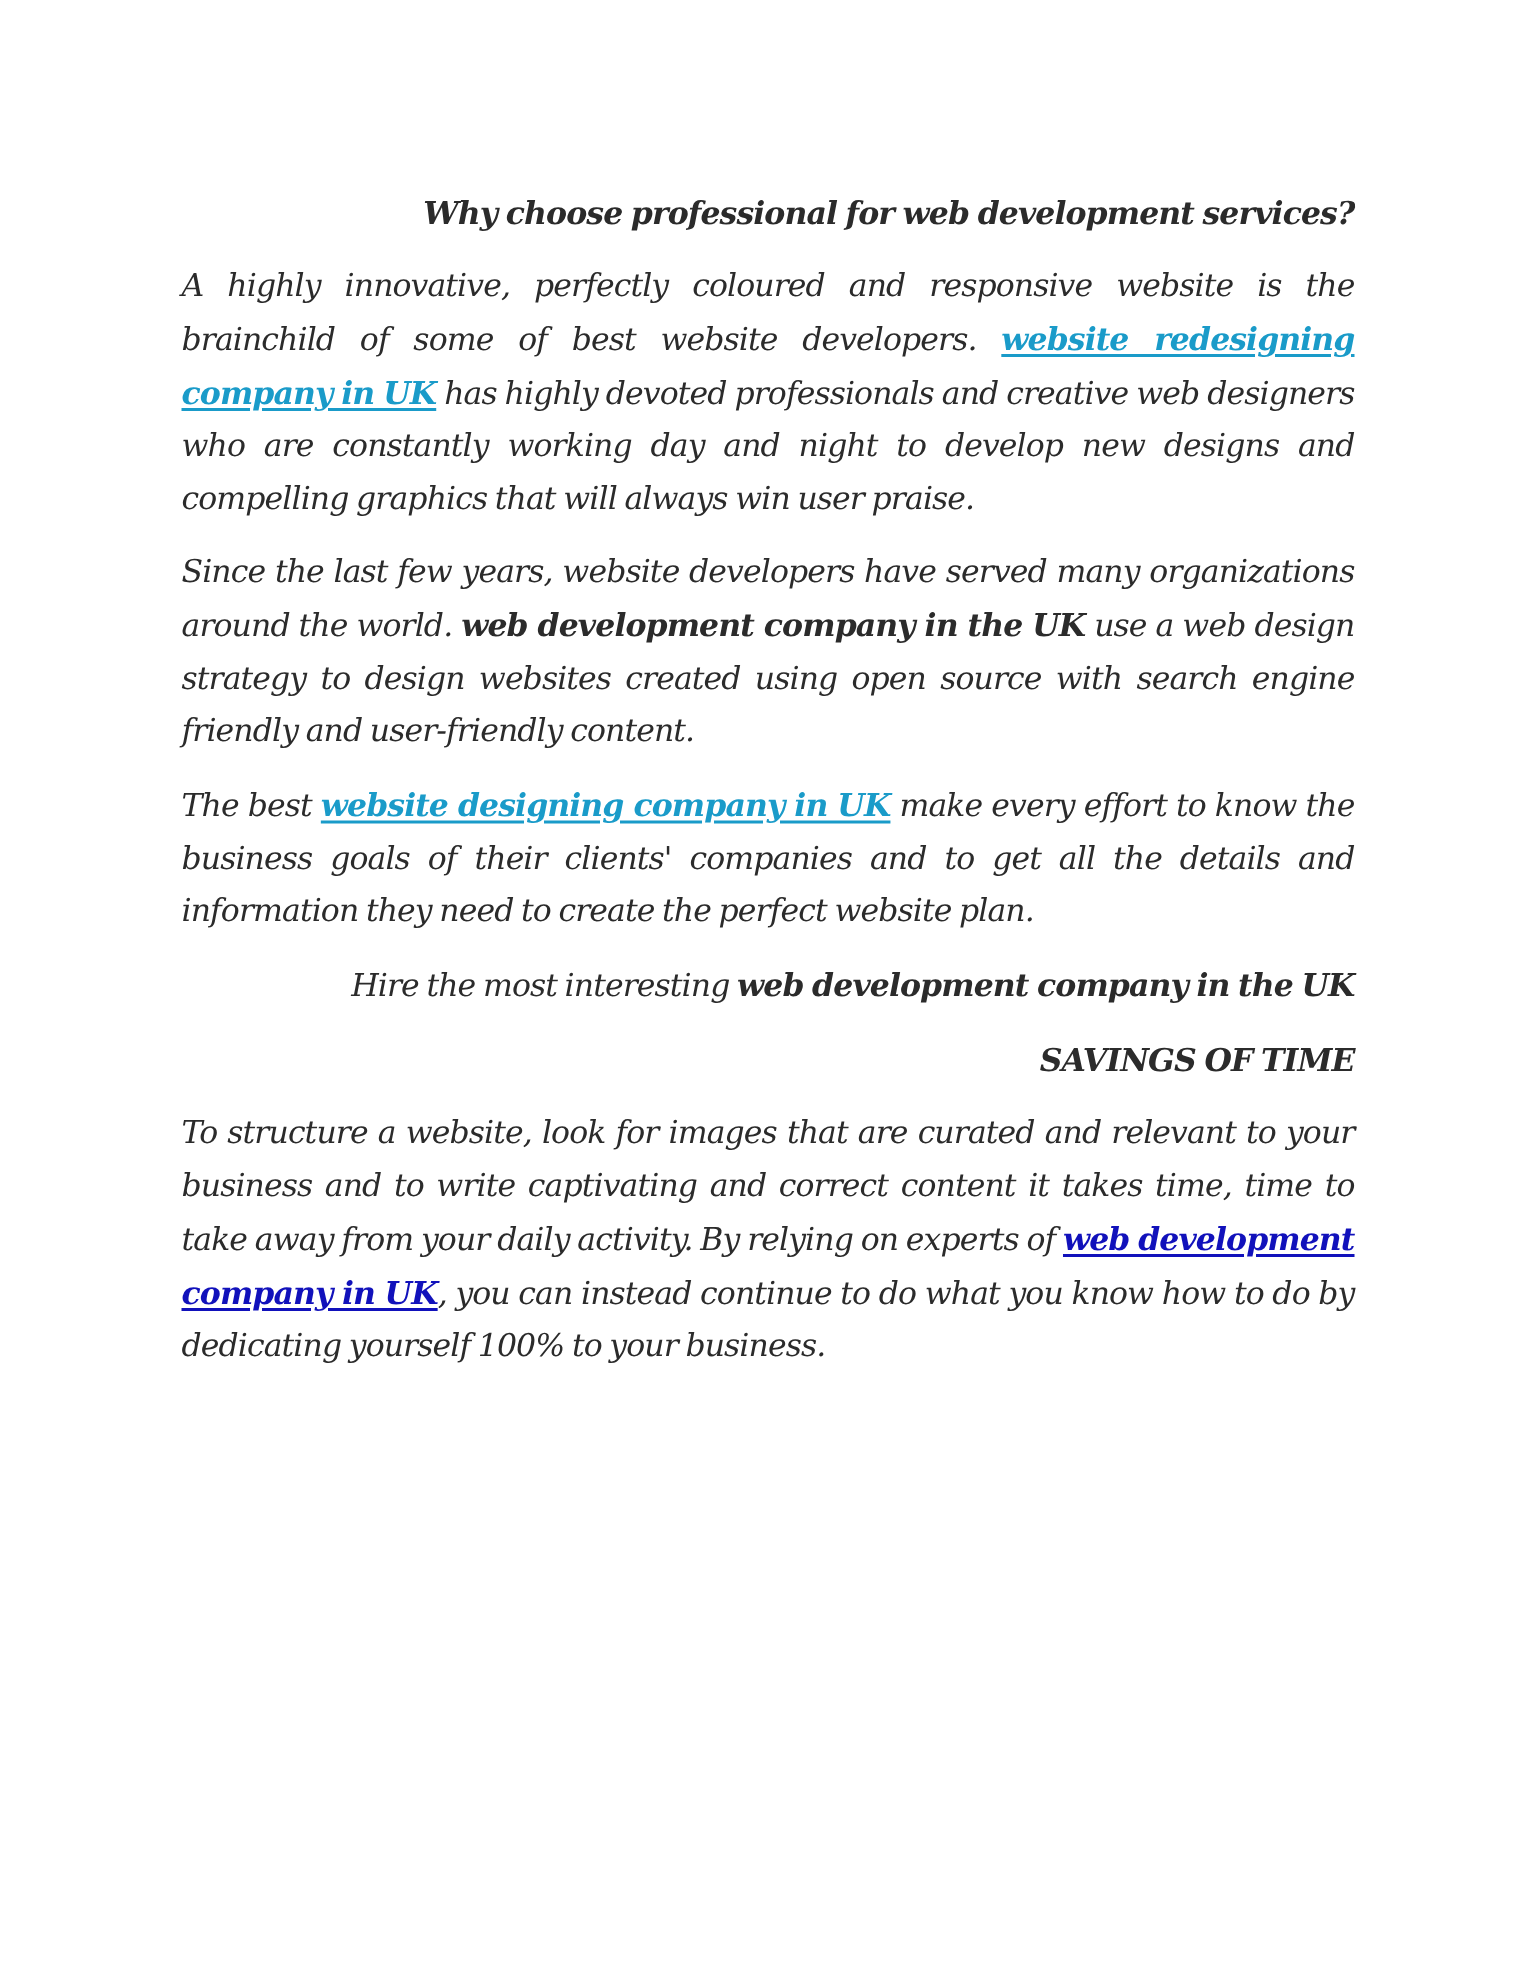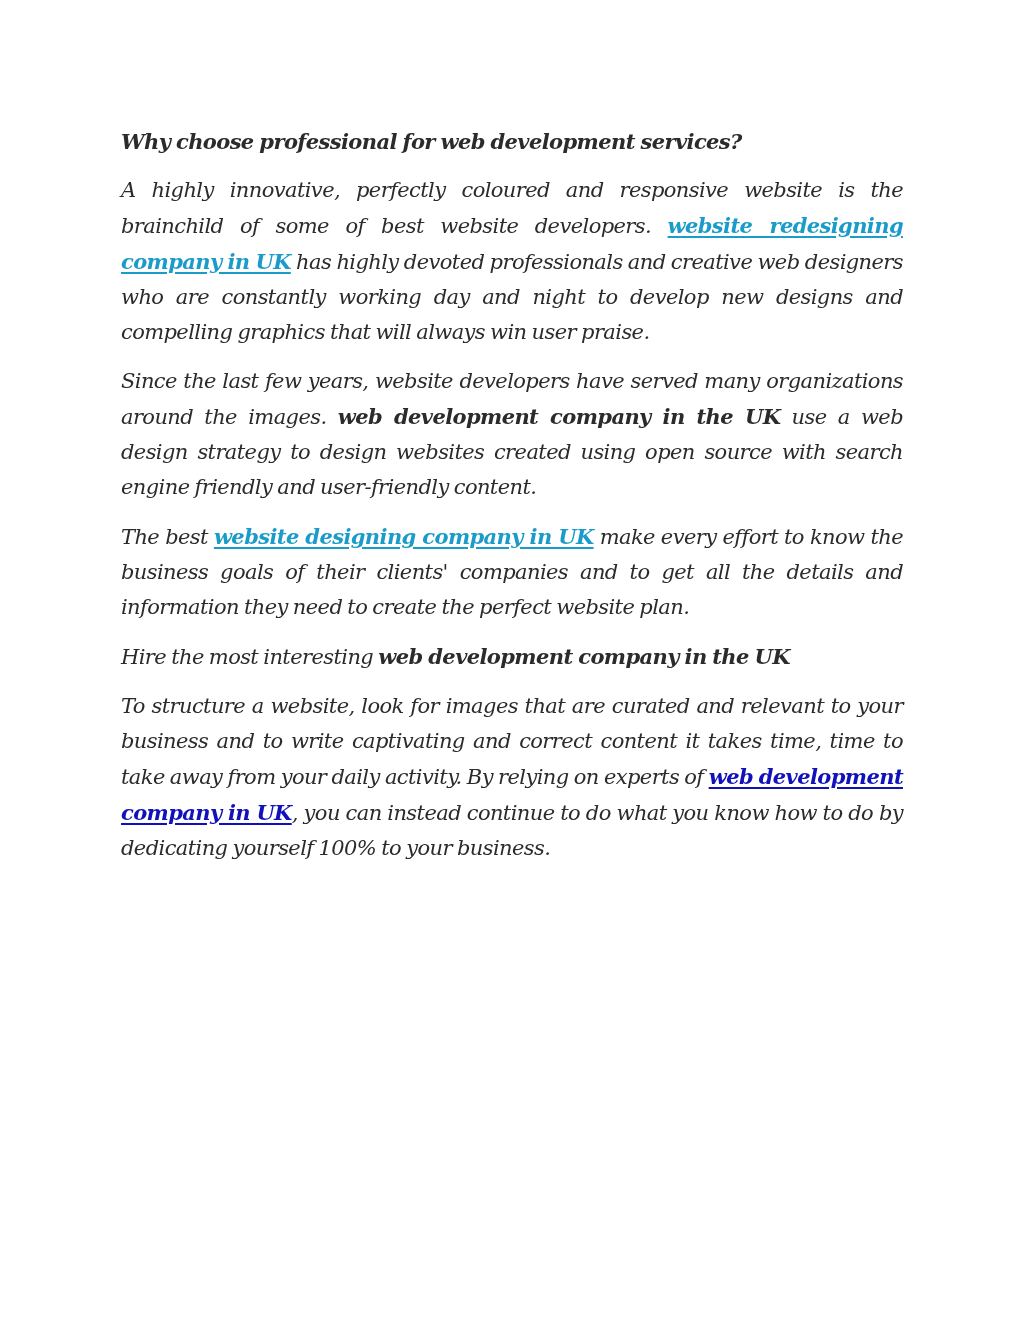--- a/index.html
+++ b/index.html
@@ -12,20 +12,21 @@
     font-family: "DejaVu Serif", "Liberation Serif", serif;
     font-style: italic;
     color: #2b2b2b;
     font-size: 21px;
     letter-spacing: -0.6px;
     word-spacing: -1px;
   }
   .para {
     margin: 0 0 14px 0;
     line-height: 35px;
+    text-align: right;
   }
   .justify { text-align: justify; text-align-last: left; font-style: italic; }
   .heading { font-weight: bold; color: #2b2b2b; }
   b { font-weight: bold; color: #2b2b2b; }
   a.link-teal {
     color: #1a9bc9;
     font-weight: bold;
     text-decoration: underline;
     text-underline-offset: 3px;
   }
@@ -39,23 +40,24 @@
 </head>
 <body>
 
 <div class="page">
 
   <p class="para heading">Why choose professional for web development services?</p>
 
   <p class="para justify"><span>A highly innovative, perfectly coloured and responsive website is the brainchild of some of best website developers. </span><a class="link-teal">website redesigning company in UK</a><span> has highly devoted professionals and creative web designers who are constantly working day and night to develop new designs and compelling graphics that will always win user praise.</span></p>
 
 
-  <p class="para justify"><span>Since the last few years, website developers have served many organizations around the images. </span><b>web development company in the UK</b><span> use a web design strategy to design websites created using open source with search engine friendly and user-friendly content.</span></p>
+  <p class="para justify"><span>Since the last few years, website developers have served many organizations around the world. </span><b>web development company in the UK</b><span> use a web design strategy to design websites created using open source with search engine friendly and user-friendly content.</span></p>
 
   <p class="para justify"><span>The best </span><a class="link-teal">website designing company in UK</a><span> make every effort to know the business goals of their clients' companies and to get all the details and information they need to create the perfect website plan.</span></p>
 
   <p class="para"><span>Hire the most interesting </span><b>web development company in the UK</b></p>
 
+  <p class="para heading">SAVINGS OF TIME</p>
 
 
   <p class="para justify"><span>To structure a website, look for images that are curated and relevant to your business and to write captivating and correct content it takes time, time to take away from your daily activity. By relying on experts of </span><a class="link-blue">web development company in  UK</a><span>, you can instead continue to do what you know how to do by dedicating yourself 100% to your business.</span></p>
 
 </div>
 
 </body></html>

